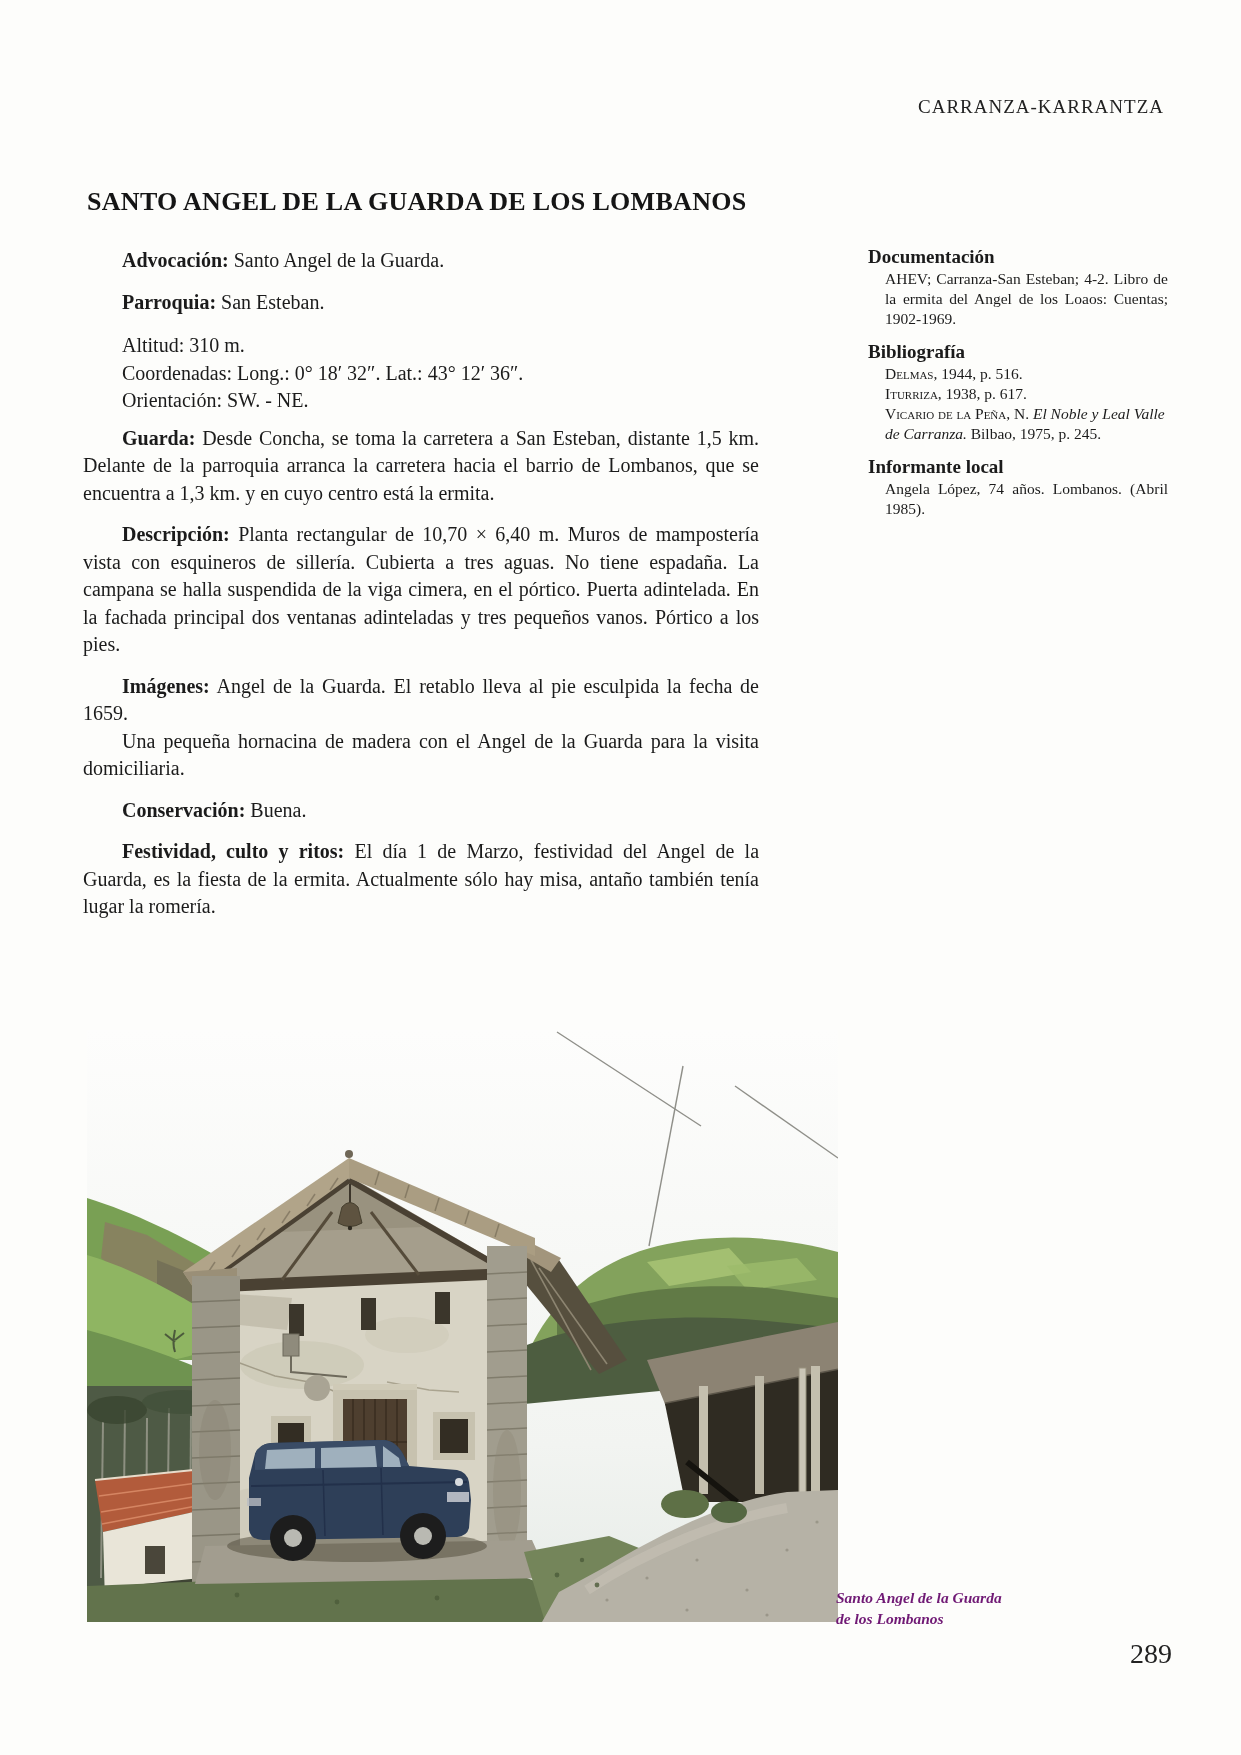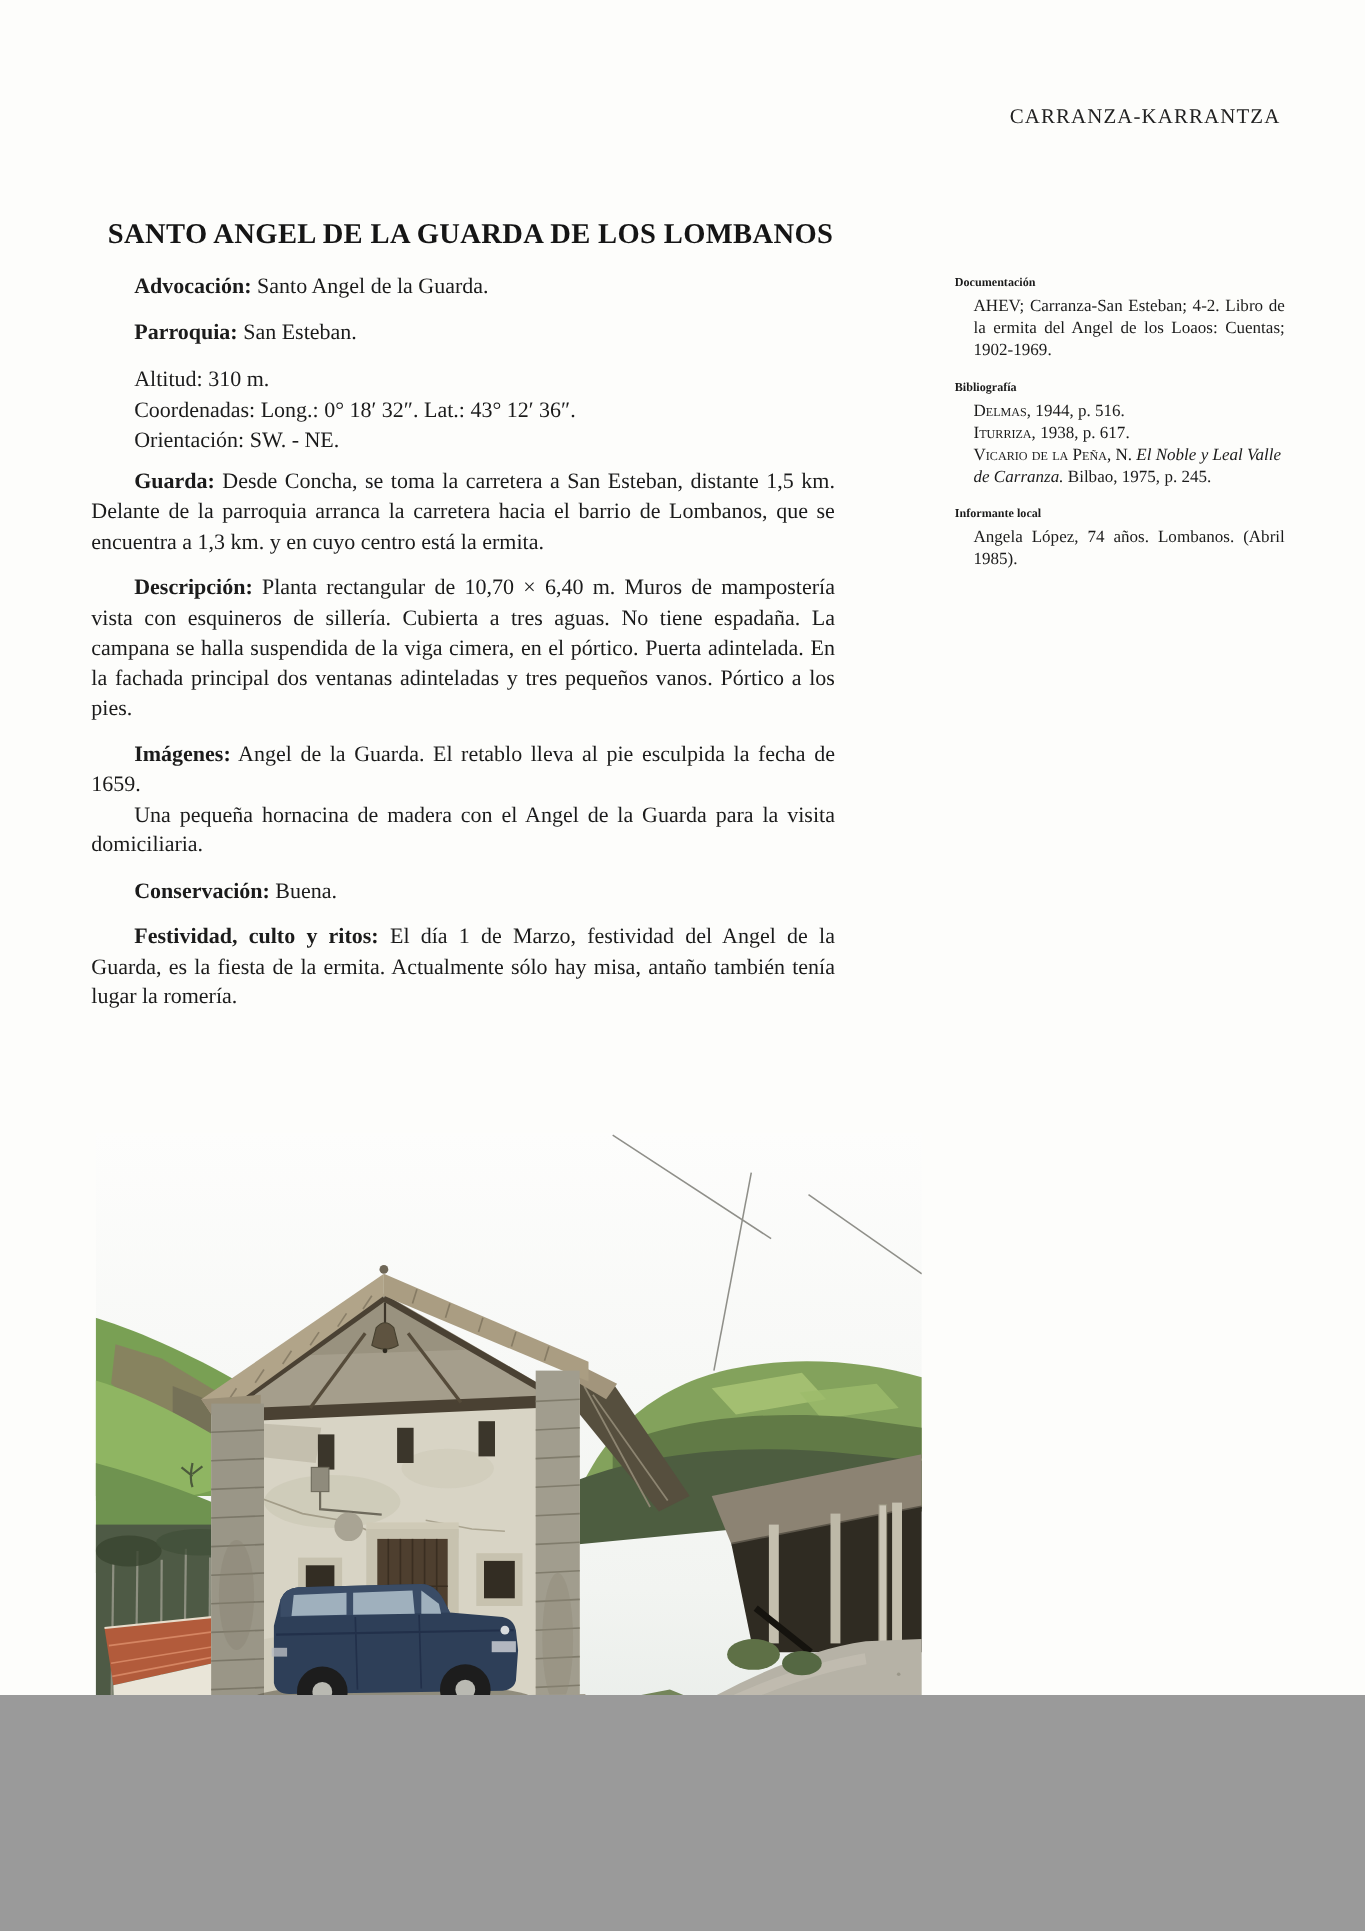--- a/index.html
+++ b/index.html
@@ -1,44 +1,44 @@
 <!DOCTYPE html>
 <html><head>
 <meta charset="utf-8">
 <style>
   html,body{margin:0;padding:0;background:#9a9a9a;}
   .page{
-    position:relative;width:1241px;height:1541px;margin:0 auto;
+    position:relative;width:1241px;height:1755px;margin:0 auto;
     background:#fdfdfb;color:#1b1b1b;
     font-family:"Liberation Serif", serif;
     overflow:hidden;
   }
   .running-header{
     position:absolute;top:96px;left:0;width:1164px;text-align:right;
     font-size:19px;letter-spacing:1px;color:#222;
   }
   .title{
-    position:absolute;left:86px;top:186px;margin:12px;
+    position:absolute;left:86px;top:186px;margin:1px;
     font-size:26px;font-weight:bold;letter-spacing:.3px;color:#151515;
   }
   .main-col{
     position:absolute;left:83px;top:247px;width:676px;
     font-size:20px;line-height:27.5px;text-align:justify;
   }
   .main-col p{margin:0 0 14px;text-indent:39px;}
   .main-col p.tight{margin-bottom:0;}
   .data-lines{margin:16px 0 10px;}
   .data-lines p{margin:0;}
   .lead{font-weight:bold;}
   .sidebar{
     position:absolute;left:868px;top:247px;width:300px;
     font-size:15.5px;line-height:20px;
   }
   .sb-section{margin:0 0 13px;}
-  .sb-heading{margin:0 0 2px;font-size:11px;font-weight:bold;}
+  .sb-heading{margin:0 0 2px;font-size:19px;font-weight:bold;}
   .sb-body{margin:0;padding-left:17px;text-align:justify;}
   .bib-item{margin:0;padding-left:17px;}
   .sc{font-variant:small-caps;margin-top:46px;}
   .photo{
     position:absolute;left:87px;top:1030px;width:751px;height:592px;
     margin:0;line-height:0;
   }
   .caption{
     position:absolute;left:836px;top:1587px;width:290px;
     font-size:15.5px;line-height:21px;font-weight:bold;color:#701a75;font-style:italic;

